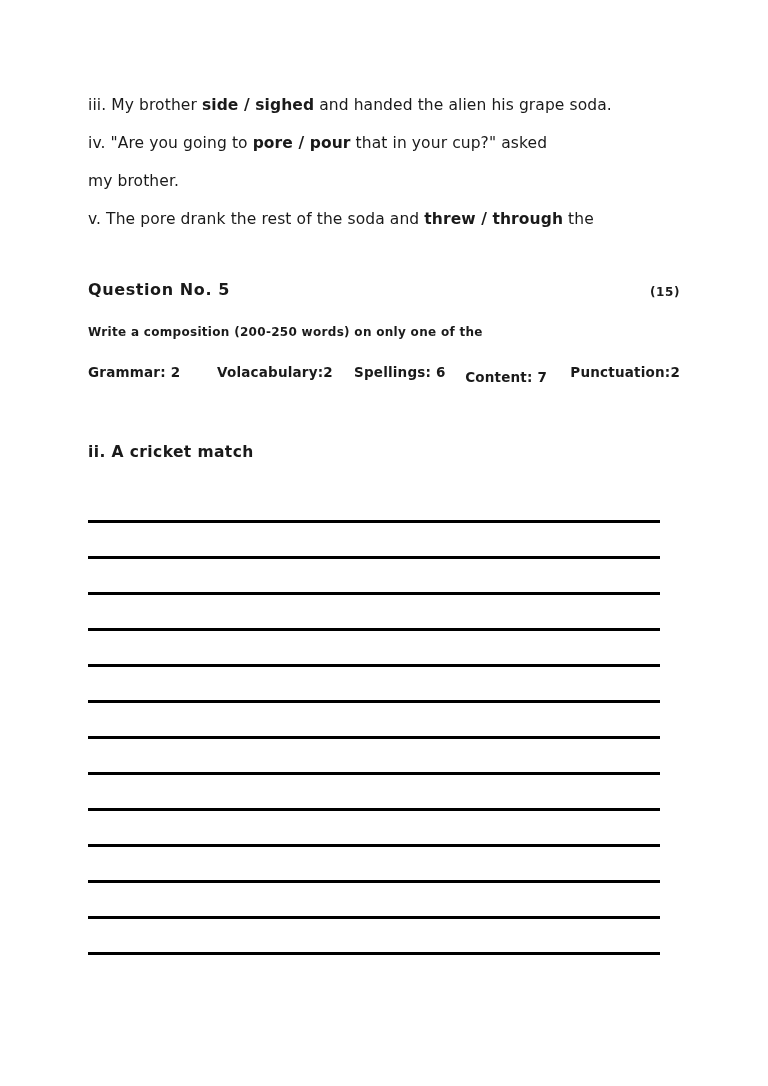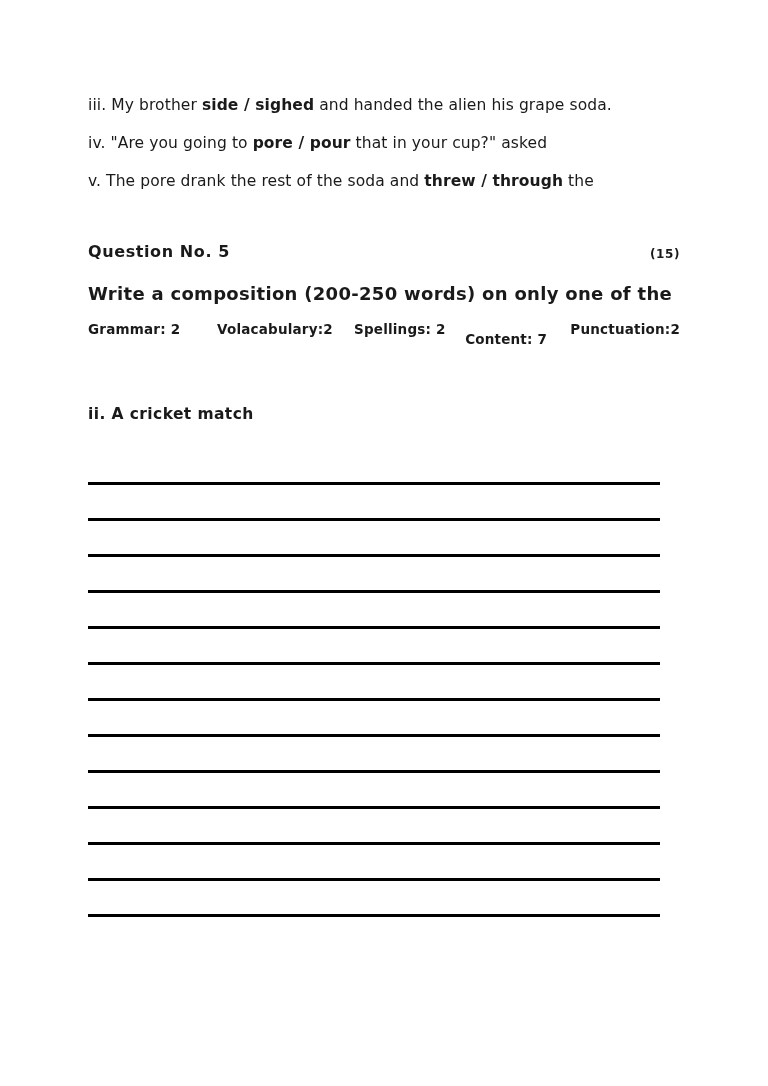--- a/index.html
+++ b/index.html
@@ -48,30 +48,31 @@
     font-weight: bold;
     font-size: 16px;
     letter-spacing: 0.6px;
   }
   .qmarks {
     font-weight: bold;
     font-size: 12px;
   }
   .instr {
     font-weight: bold;
-    font-size: 18px;
+    font-size: 12px;
     line-height: 38px;
     letter-spacing: 0.3px;
   }
   .criteria {
     display: flex;
     font-weight: bold;
     font-size: 13.5px;
     letter-spacing: 0.2px;
     margin-top: 8px;
+    align-items: center;
   }
   .criteria span { display: inline-block; }
   .c1 { width: 130px; }
   .c2 { width: 138px; }
   .c3 { width: 112px; }
   .c4 { width: 106px; margin-top: 10px; }
   .c5 { width: 110px; }
 
   .topics {
     display: flex;
@@ -99,41 +100,44 @@
   <div class="content">
 
     <div class="line">
       <span>iii. My brother </span><b>side / sighed</b><span> and handed the alien his grape soda.</span>
     </div>
 
     <div class="line">
       <span>iv. "Are you going to </span><b>pore / pour</b><span> that in your cup?" asked</span>
     </div>
 
+    <div class="line">
+      <span>my brother.</span>
+    </div>
 
     <div class="line">
       <span>v. The pore drank the rest of the soda and </span><b>threw / through</b><span> the</span>
     </div>
 
 
     <div class="spacer-lg"></div>
 
     <div class="qrow">
       <span>Question No. 5</span>
       <span class="qmarks">(15)</span>
     </div>
 
     <div class="spacer-sm"></div>
 
     <div class="instr">Write a composition (200-250 words) on only one of the</div>
 
     <div class="criteria">
       <span class="c1">Grammar: 2</span>
       <span class="c2">Volacabulary:2</span>
-      <span class="c3">Spellings: 2</span>
+      <span class="c3">Spellings: 6</span>
       <span class="c4">Content: 7</span>
       <span class="c5">Punctuation:2</span>
     </div>
 
     <div class="topics">
       <span>ii. A cricket match</span>
     </div>
 
     <div class="rules">
       <div class="rule"></div>

